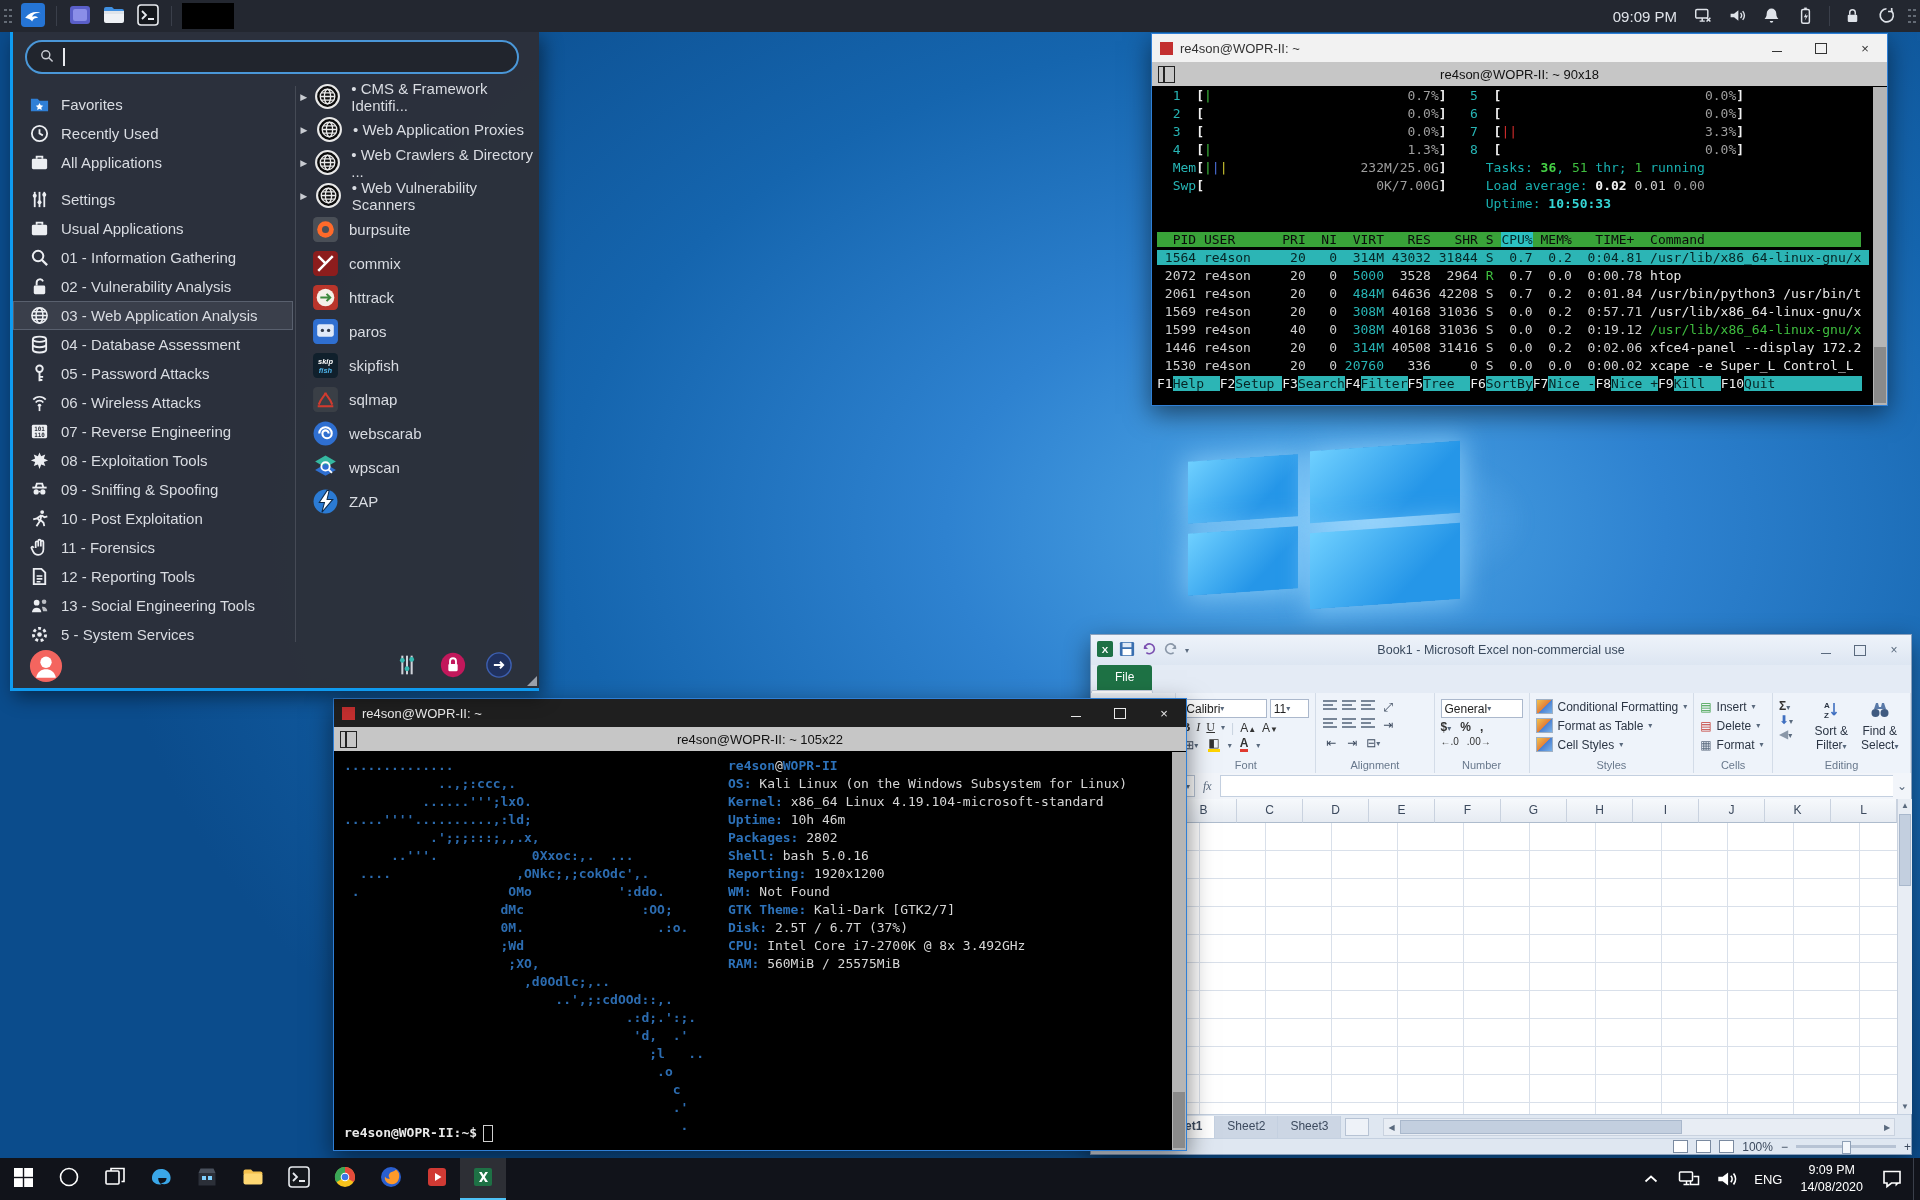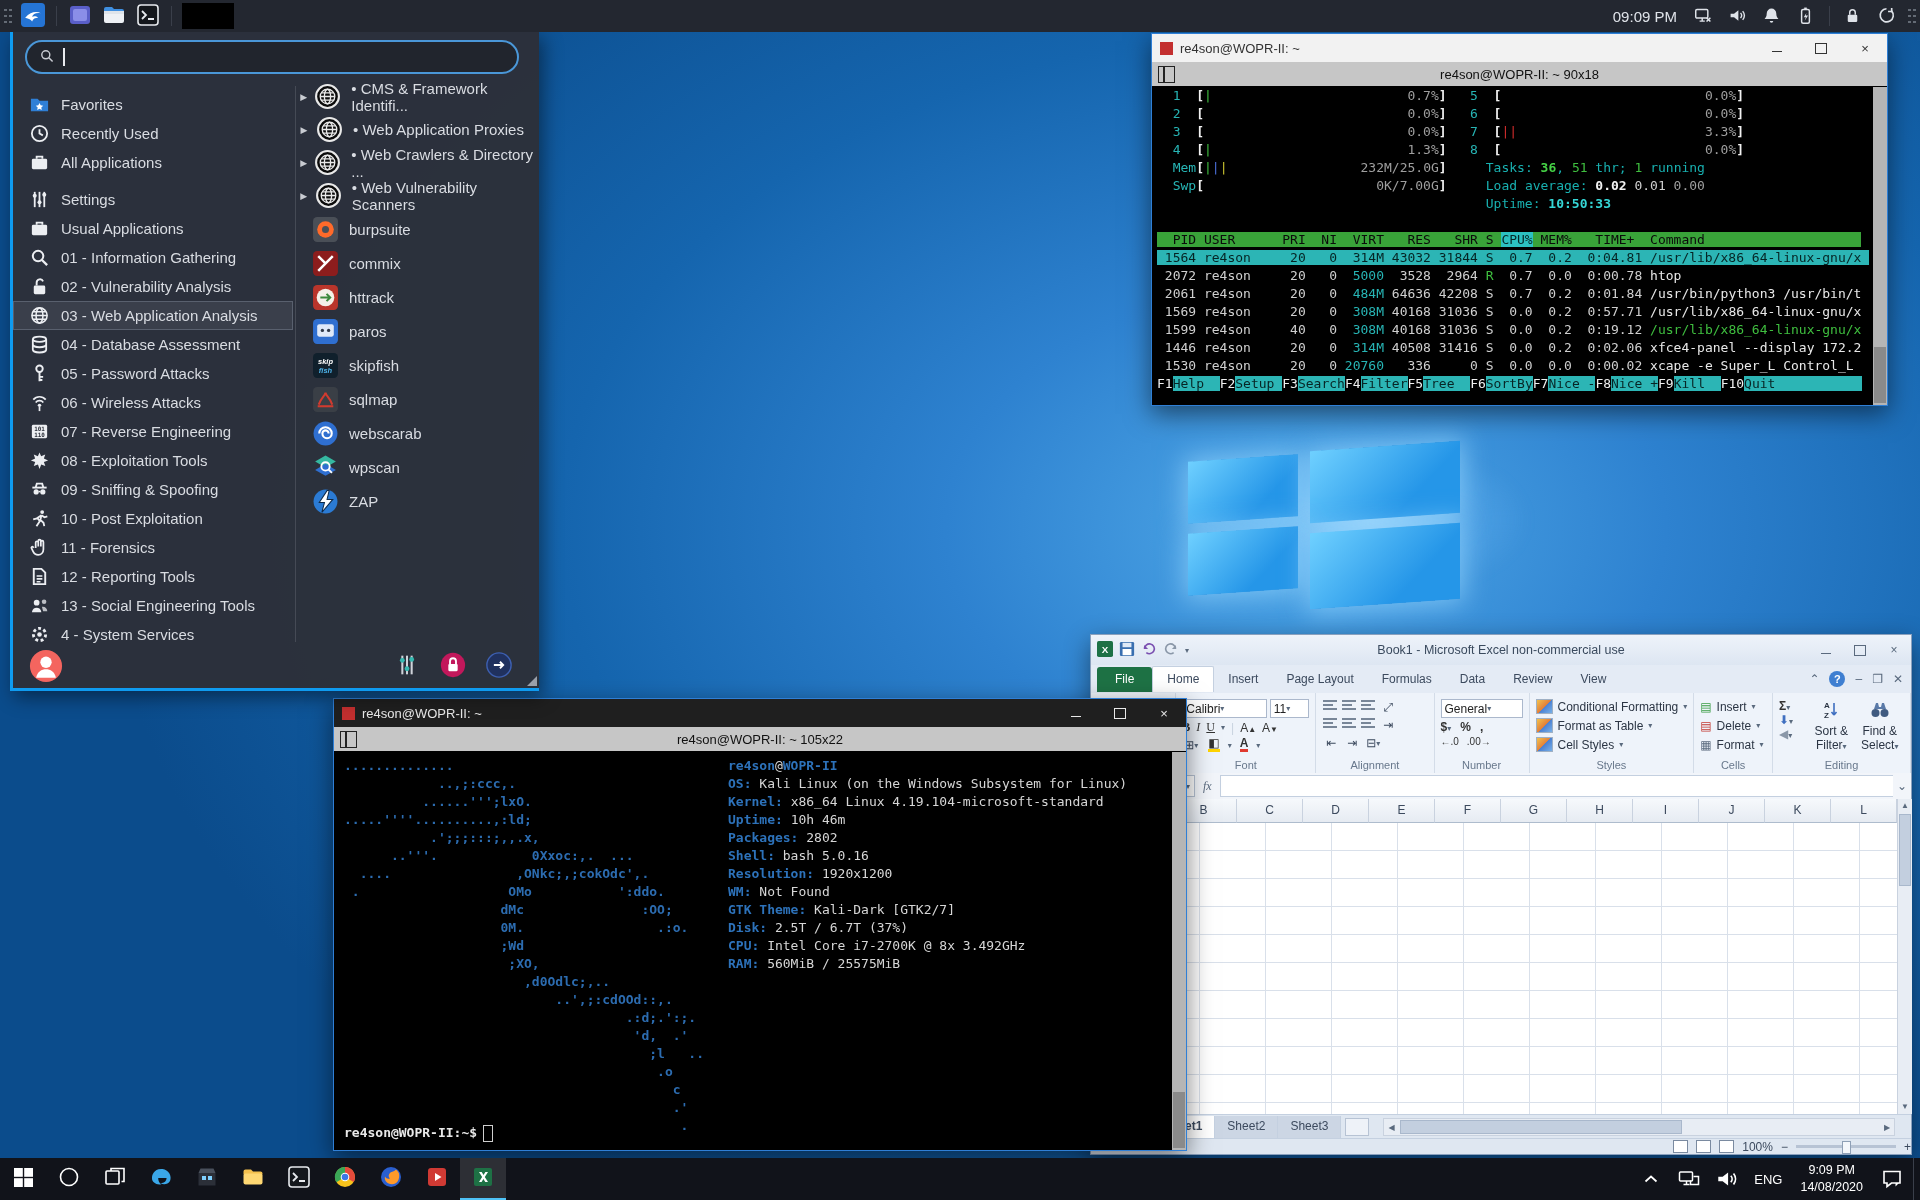--- a/index.html
+++ b/index.html
@@ -100,21 +100,21 @@
   #excel{left:1090px;top:634px;width:820px;height:519px;background:#dce5f0;z-index:15;
     border:1px solid #8aa0bd;box-shadow:0 8px 24px rgba(0,0,0,.45);font-size:12px;color:#333;}
   #xl-title{left:0;top:0;width:100%;height:30px;display:flex;align-items:center;
     background:linear-gradient(#eef3fa,#dde6f2);border-bottom:1px solid #c6d2e2;}
   .qat{display:flex;align-items:center;gap:6px;padding-left:6px;}
   .qat svg{width:16px;height:16px}
   #xl-title .title{position:absolute;left:0;right:0;text-align:center;color:#3a4a5e;font-size:12.5px;}
   #xl-title .con-btns{z-index:2}
   #xl-title .cbtn{width:34px;color:#5a6a7e;font-size:12px}
   #xl-tabs{left:0;top:30px;width:100%;height:28px;background:#e4ebf5;border-bottom:1px solid #c4d0e0;
-    display:flex;align-items:center;}
+    display:flex;align-items:flex-start;flex-direction:column;}
   .xtab{padding:5px 14px 6px;color:#3c4a5e;}
   .xtab.file{background:#1e7245;color:#fff;margin-left:6px;border-radius:3px 3px 0 0;padding:5px 18px 6px;}
   .xtab.active{background:#fff;border:1px solid #c4d0e0;border-bottom:none;border-radius:2px 2px 0 0;}
   #xl-tabs .right{margin-left:auto;display:flex;align-items:center;gap:10px;padding-right:8px;color:#5a6a7e;}
   .helpq{width:16px;height:16px;border-radius:50%;background:#3f7fd1;color:#fff;font-weight:bold;
     display:flex;align-items:center;justify-content:center;font-size:11px;}
   #xl-ribbon{left:0;top:58px;width:100%;height:80px;background:#eef3fa;border-bottom:1px solid #c4d0e0;display:flex;}
   .rgroup{height:100%;border-right:1px solid #d3dce8;position:relative;padding:4px 6px 0;box-sizing:border-box;}
   .rgroup .glabel{position:absolute;left:0;right:0;bottom:2px;text-align:center;font-size:11px;color:#68788c;}
   .sel-box{background:#fff;border:1px solid #abb8cc;height:17px;display:flex;align-items:center;
@@ -436,21 +436,21 @@
         </span>
         <span>13 - Social Engineering Tools</span>
       </div>
       <div class="cat-row">
         <span class="cat-ic">
           <svg viewBox="0 0 22 22">
             <circle cx="11" cy="11" r="6.4" fill="none" stroke="currentColor" stroke-width="3" stroke-dasharray="3 2.6"></circle>
             <circle cx="11" cy="11" r="2.4" fill="currentColor"></circle>
           </svg>
         </span>
-        <span>4 - System Services</span>
+        <span>5 - System Services</span>
       </div>
     </div>
   <div id="col-sep" class="abs"></div>
   <div id="app-list" class="abs">
       <div class="sub-row">
         <span class="sub-arrow">▶</span>
         <span class="app-ic">
           <svg viewBox="0 0 26 26">
             <circle cx="13" cy="13" r="11" fill="#0b0b0b" stroke="#e9e9e9" stroke-width="2"></circle>
             <g fill="none" stroke="#e9e9e9" stroke-width="1.3">
@@ -990,21 +990,21 @@
                                           c
                                           .'
                                            .</pre>
     <div id="nf-info">
         <div><span class="lbl">re4son</span><span>@</span><span class="lbl">WOPR-II</span></div>
         <div><span class="lbl">OS: </span><span>Kali Linux (on the Windows Subsystem for Linux)</span></div>
         <div><span class="lbl">Kernel: </span><span>x86_64 Linux 4.19.104-microsoft-standard</span></div>
         <div><span class="lbl">Uptime: </span><span>10h 46m</span></div>
         <div><span class="lbl">Packages: </span><span>2802</span></div>
         <div><span class="lbl">Shell: </span><span>bash 5.0.16</span></div>
-        <div><span class="lbl">Resolution: </span><span>1920x1200</span></div>
+        <div><span class="lbl">Reporting: </span><span>1920x1200</span></div>
         <div><span class="lbl">WM: </span><span>Not Found</span></div>
         <div><span class="lbl">GTK Theme: </span><span>Kali-Dark [GTK2/7]</span></div>
         <div><span class="lbl">Disk: </span><span>2.5T / 6.7T (37%)</span></div>
         <div><span class="lbl">CPU: </span><span>Intel Core i7-2700K @ 8x 3.492GHz</span></div>
         <div><span class="lbl">RAM: </span><span>560MiB / 25575MiB</span></div>
       </div>
     <div id="nf-prompt">
       <span>re4son@WOPR-II:~$</span>
         <span id="nf-cursor"></span>
     </div>

